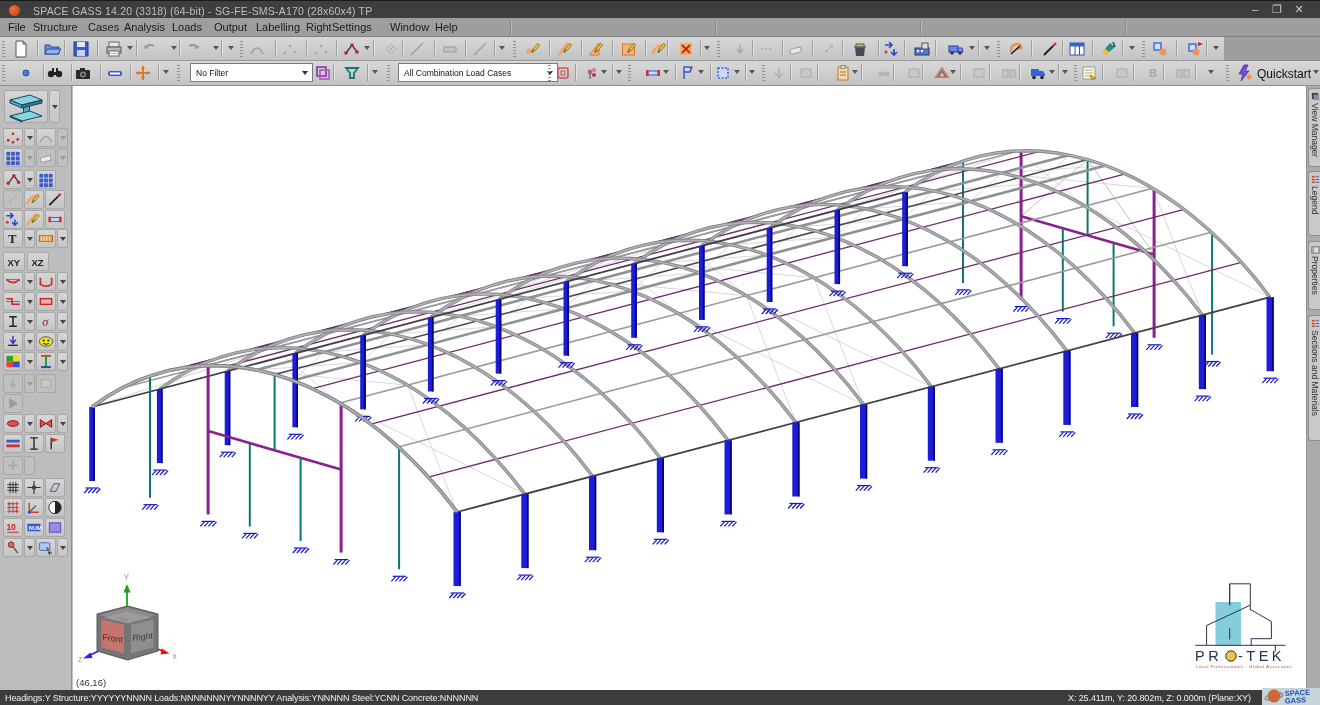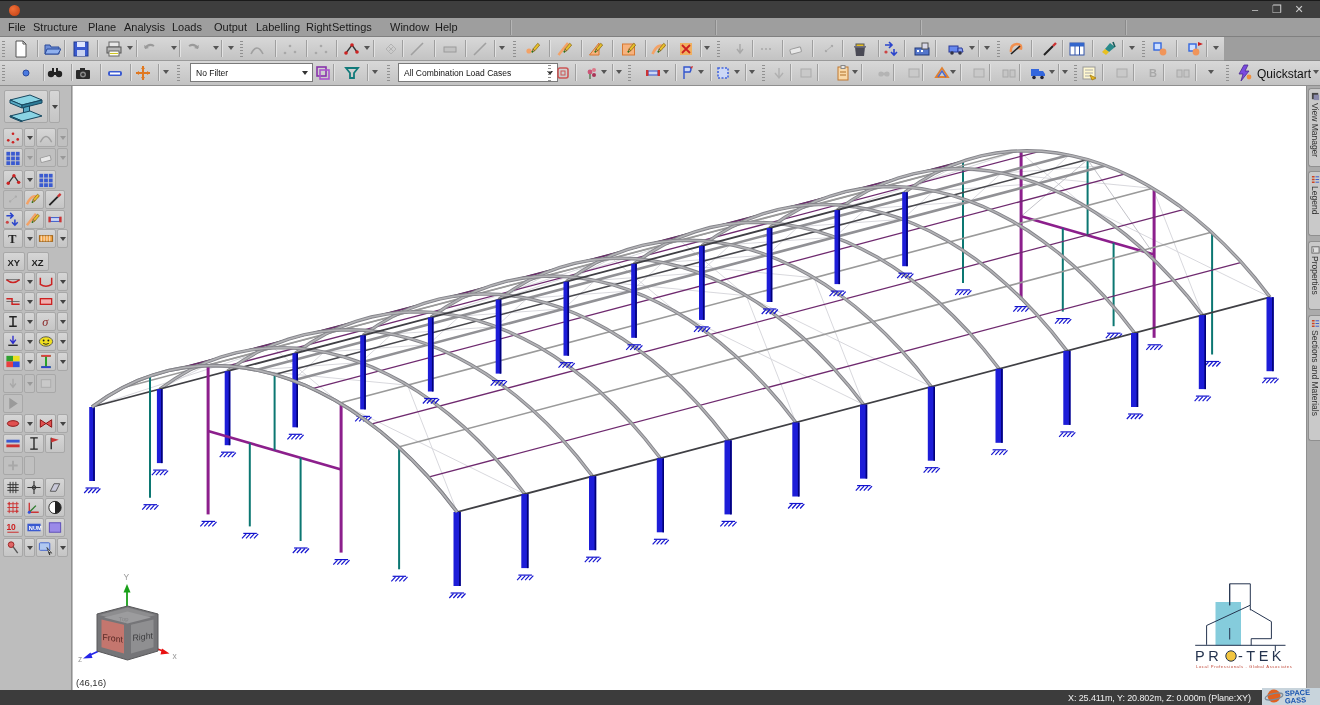--- a/index.html
+++ b/index.html
@@ -34,26 +34,27 @@
 .rtab .ric { position:absolute; left:2px; top:3px; width:9px; height:9px; }
 #statusbar { position:absolute; left:0; top:690px; width:1320px; height:15px; background:#3c3c3c; color:#f0f0f0; font-size:9px; letter-spacing:-0.1px; }
 #statusbar .sl { position:absolute; left:5px; top:3px; }
 #statusbar .sr { position:absolute; left:1068px; top:3px; }
 #sglogo { position:absolute; left:1262px; top:688px; width:58px; height:17px; background:#c8d4dc; }
 </style>
 </head>
 <body>
 <div id="titlebar">
   <div class="ticon"></div>
+  <div class="ttext">SPACE GASS 14.20 (3318) (64-bit) - SG-FE-SMS-A170 (28x60x4) TP</div>
   <div class="wbtns"><span>–</span><span>❐</span><span>✕</span></div>
 </div>
 <div id="menubar">
   <div class="m" style="left:8px">File</div>
     <div class="m" style="left:33px">Structure</div>
-    <div class="m" style="left:88px">Plane</div>
+    <div class="m" style="left:88px">Cases</div>
     <div class="m" style="left:124px">Analysis</div>
     <div class="m" style="left:172px">Loads</div>
     <div class="m" style="left:214px">Output</div>
     <div class="m" style="left:256px">Labelling</div>
     <div class="m" style="left:306px">Right</div>
     <div class="m" style="left:332px">Settings</div>
     <div class="m" style="left:390px">Window</div>
     <div class="m" style="left:435px">Help</div>
   <div class="vsep" style="left:510px"></div>
     <div class="vsep" style="left:715px"></div>
@@ -1229,20 +1230,21 @@
     </div>
     <div class="rtab" style="top:229px;height:126px">
       <svg class="ric" width="9" height="9" viewBox="0 0 10 10">
         <path d="M1 2 h3 M1 5 h3 M1 8 h3" stroke="#cc4422" stroke-width="1.6"></path>
         <path d="M5 2 h4 M5 5 h4 M5 8 h4" stroke="#3355cc"></path>
       </svg>
       <span class="txt">Sections and Materials</span>
     </div>
   </div>
 <div id="statusbar">
+  <div class="sl">Headings:Y Structure:YYYYYYNNNN Loads:NNNNNNNYYNNNNYY Analysis:YNNNNN Steel:YCNN Concrete:NNNNNN</div>
   <div class="sr">X: 25.411m, Y: 20.802m, Z: 0.000m (Plane:XY)</div>
 </div>
 <div id="sglogo">
 <svg width="58" height="17" viewBox="0 0 58 17">
 <circle cx="12" cy="8" r="6.5" fill="#e06020"></circle>
 <ellipse cx="12" cy="8.5" rx="9" ry="3" fill="none" stroke="#7a8a9a" stroke-width="1.2" transform="rotate(-12 12 8.5)"></ellipse>
 <text x="23" y="8" font-size="7.5" font-weight="bold" fill="#1a55b0" font-family="Liberation Sans" transform="rotate(-3 22 8)">SPACE</text>
 <text x="23" y="15.5" font-size="7.5" font-weight="bold" fill="#1a55b0" font-family="Liberation Sans" transform="rotate(-3 22 16)">GASS</text>
 </svg>
 </div>

